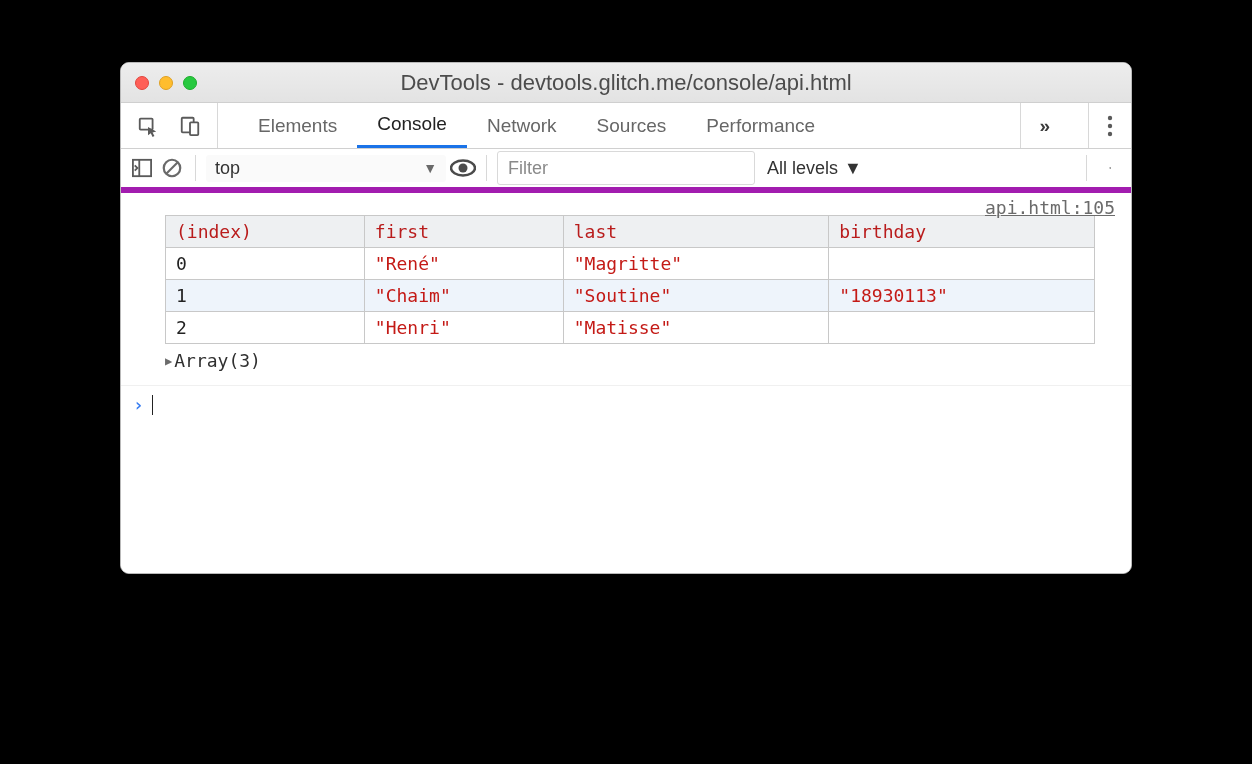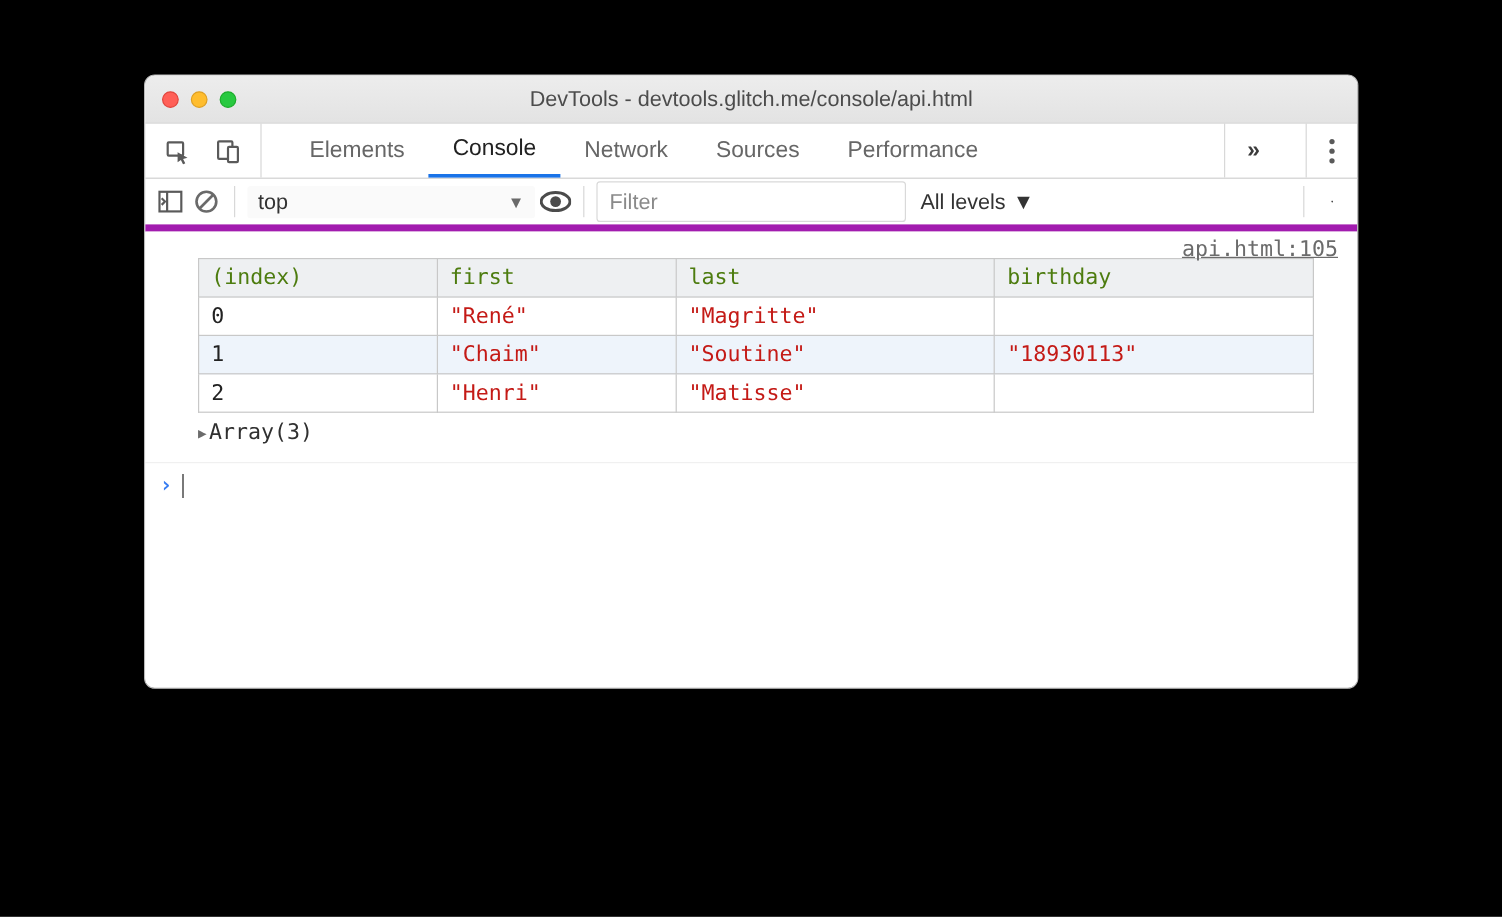--- a/index.html
+++ b/index.html
@@ -39,21 +39,21 @@
     width: 14px; height: 14px; border-radius: 50%;
     display: inline-block;
   }
   .tl-red { background:#ff5f57; border:1px solid #e1463e;}
   .tl-yellow { background:#ffbd2e; border:1px solid #dfa023;}
   .tl-green { background:#28c940; border:1px solid #1dad2c;}
   .titletext {
     position: absolute;
     left: 0; right: 0;
     text-align: center;
-    font-size: 18px;
+    font-size: 22px;
     color: #4c4c4c;
     pointer-events: none;
   }
   
   .maintabs {
     height: 46px;
     border-bottom: 1px solid #d0d0d0;
     display: flex;
     align-items: stretch;
     font-size: 19px;
@@ -151,21 +151,21 @@
     font-size: 18px;
   }
   table.console-table th, table.console-table td {
     border: 1px solid #c8c8c8;
     padding: 5px 10px;
     text-align: left;
     font-weight: normal;
   }
   table.console-table th {
     background: #eef0f2;
-    color:#4d7c0f;
+    color:#b91c1c;
   }
   table.console-table tr.striped td {
     background: #eef4fb;
   }
   .strval { color: #c41a16; }
   .idxval { color: #222; }
   .array-expand {
     margin-top: 6px;
     color:#303030;
     display:flex; align-items:center; gap:2px;

